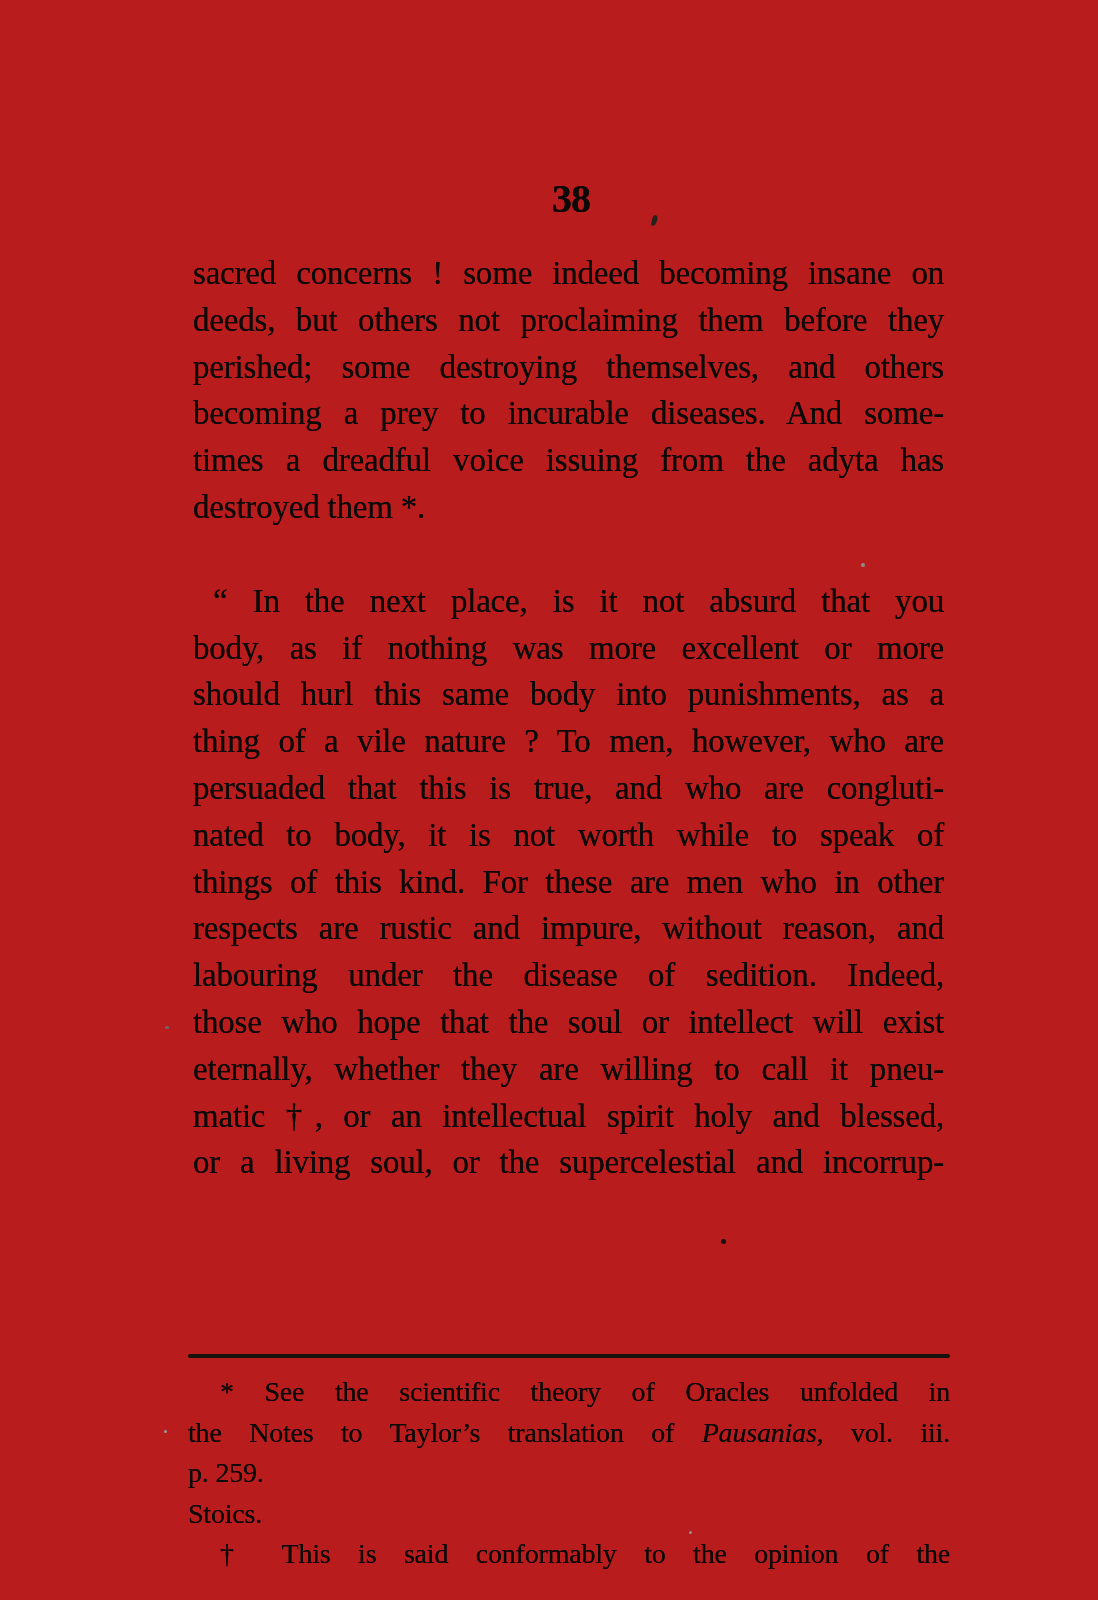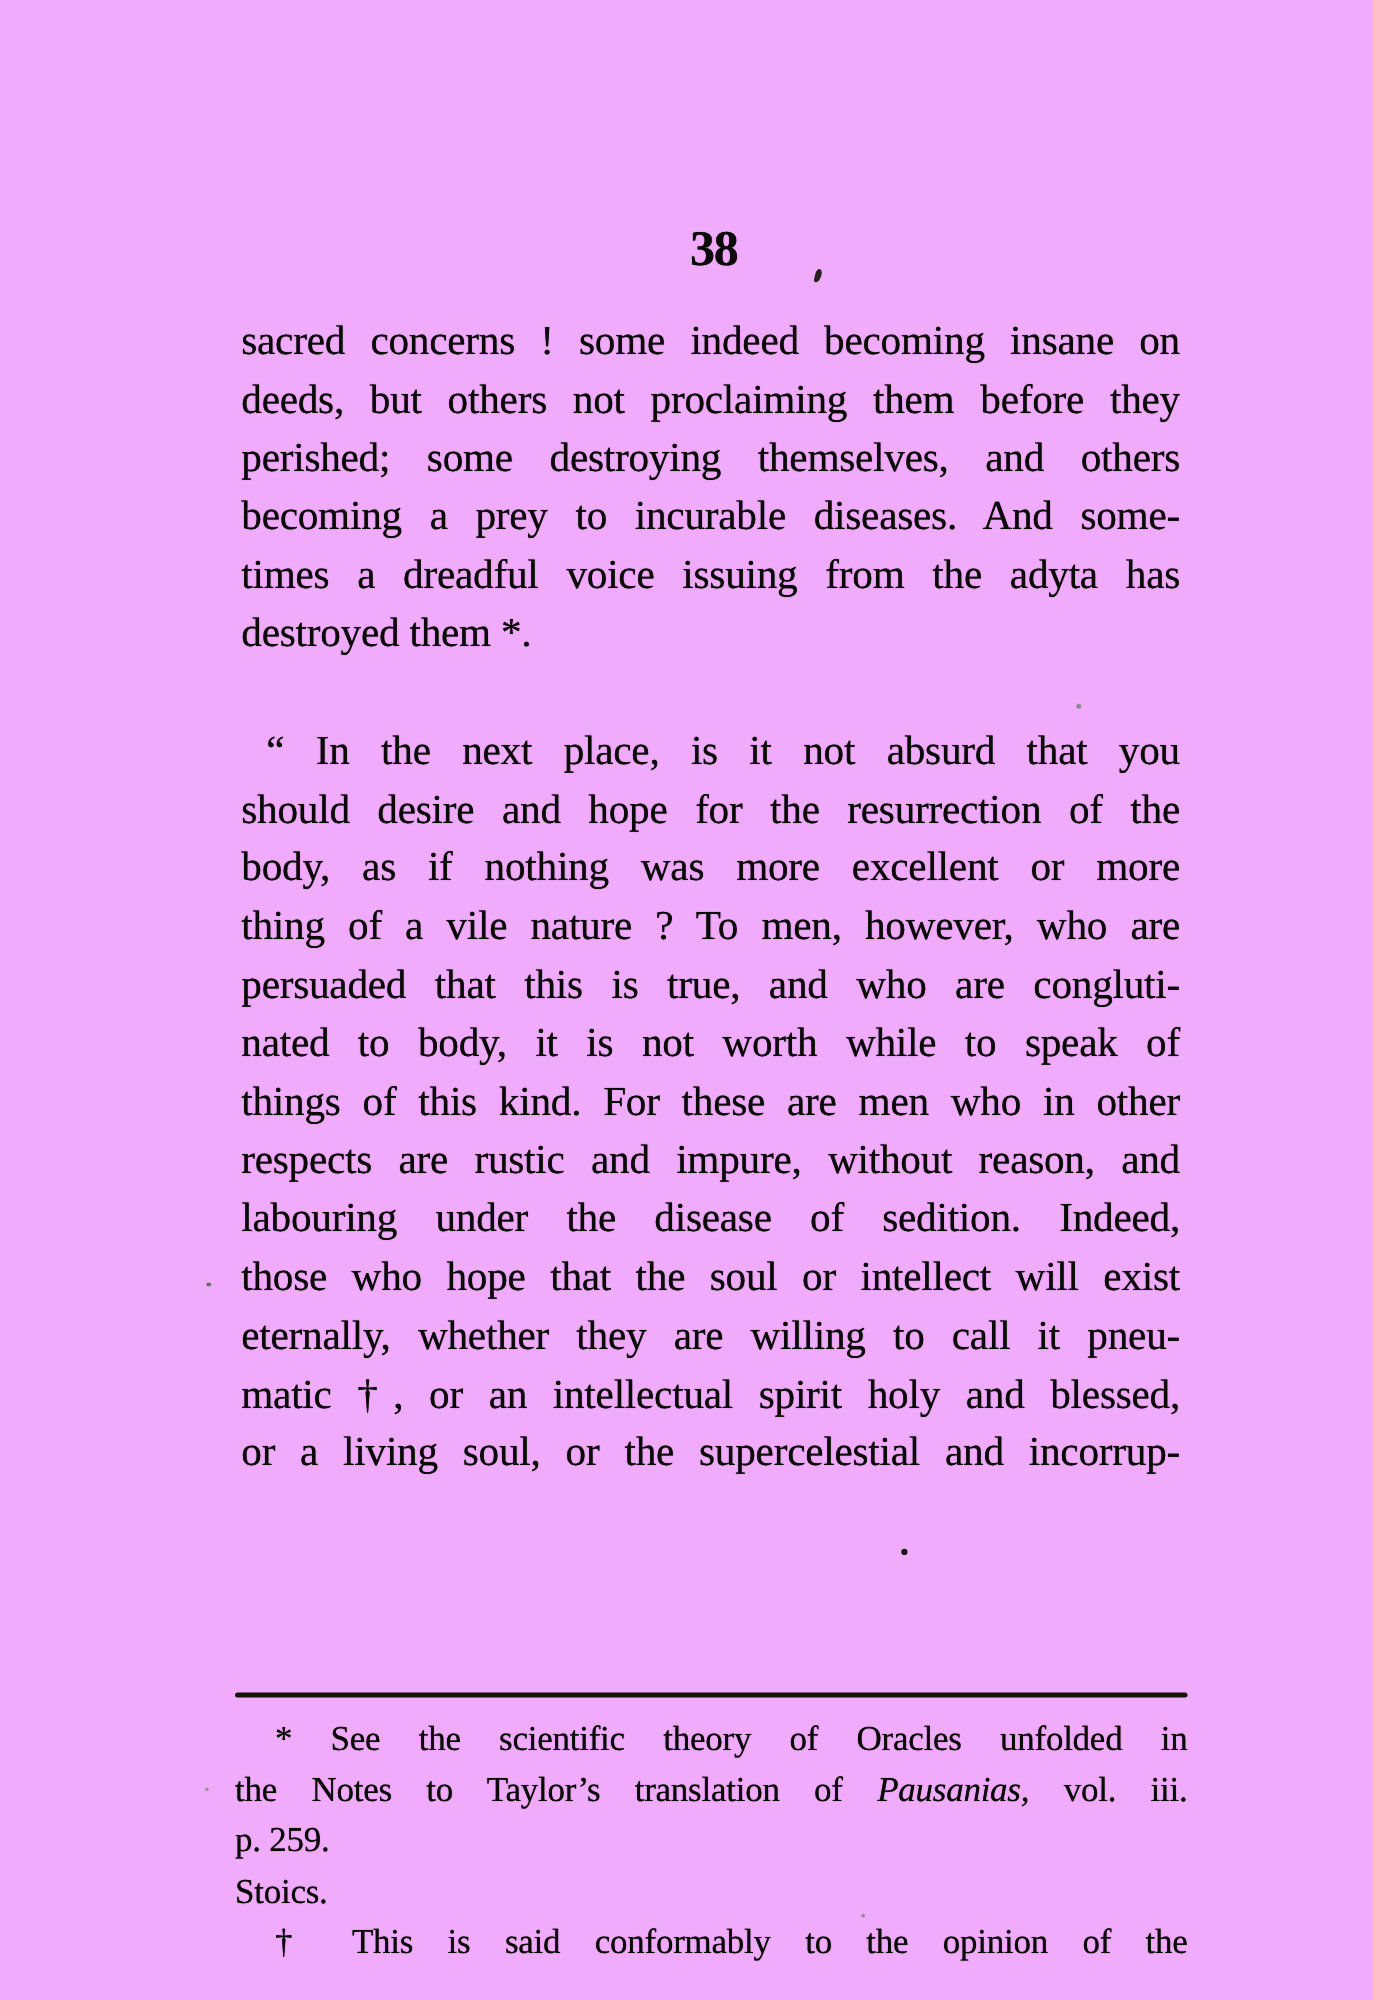--- a/index.html
+++ b/index.html
@@ -5,21 +5,21 @@
   html, body { margin: 0; padding: 0; }
   body {
     width: 1098px; height: 1600px;
     background: #ffffff;
     font-family: "Liberation Serif", "DejaVu Serif", serif;
     overflow: hidden;
   }
   .page {
     position: relative;
     width: 1098px; height: 1600px;
-    background: #f0abfc;
+    background: #b91c1c;
     color: #0b0a08;
   }
   
   .ink { text-shadow: 0 0 0.6px rgba(10,9,8,0.9); }
 
   .pageno {
     position: absolute;
     left: 552px; top: 179px;
     font-size: 40px; line-height: 40px;
     font-weight: bold;
@@ -93,22 +93,22 @@
       <div class="line">sacred concerns ! some indeed becoming insane on</div>
       <div class="line">deeds, but others not proclaiming them before they</div>
       <div class="line">perished; some destroying themselves, and others</div>
       <div class="line">becoming a prey to incurable diseases. And some-</div>
       <div class="line">times a dreadful voice issuing from the adyta has</div>
       <div class="line end">destroyed them *.</div>
     </section>
 
     <section class="para para2">
       <div class="line indent">“ In the next place, is it not absurd that you</div>
-      <div class="line">should desire and hope for the resurrection of the</div>
       <div class="line">body, as if nothing was more excellent or more</div>
+      <div class="line">should hurl this same body into punishments, as a</div>
       <div class="line">thing of a vile nature ? To men, however, who are</div>
       <div class="line">persuaded that this is true, and who are congluti-</div>
       <div class="line">nated to body, it is not worth while to speak of</div>
       <div class="line">things of this kind. For these are men who in other</div>
       <div class="line">respects are rustic and impure, without reason, and</div>
       <div class="line">labouring under the disease of sedition. Indeed,</div>
       <div class="line">those who hope that the soul or intellect will exist</div>
       <div class="line">eternally, whether they are willing to call it pneu-</div>
       <div class="line">matic †, or an intellectual spirit holy and blessed,</div>
       <div class="line">or a living soul, or the supercelestial and incorrup-</div>

